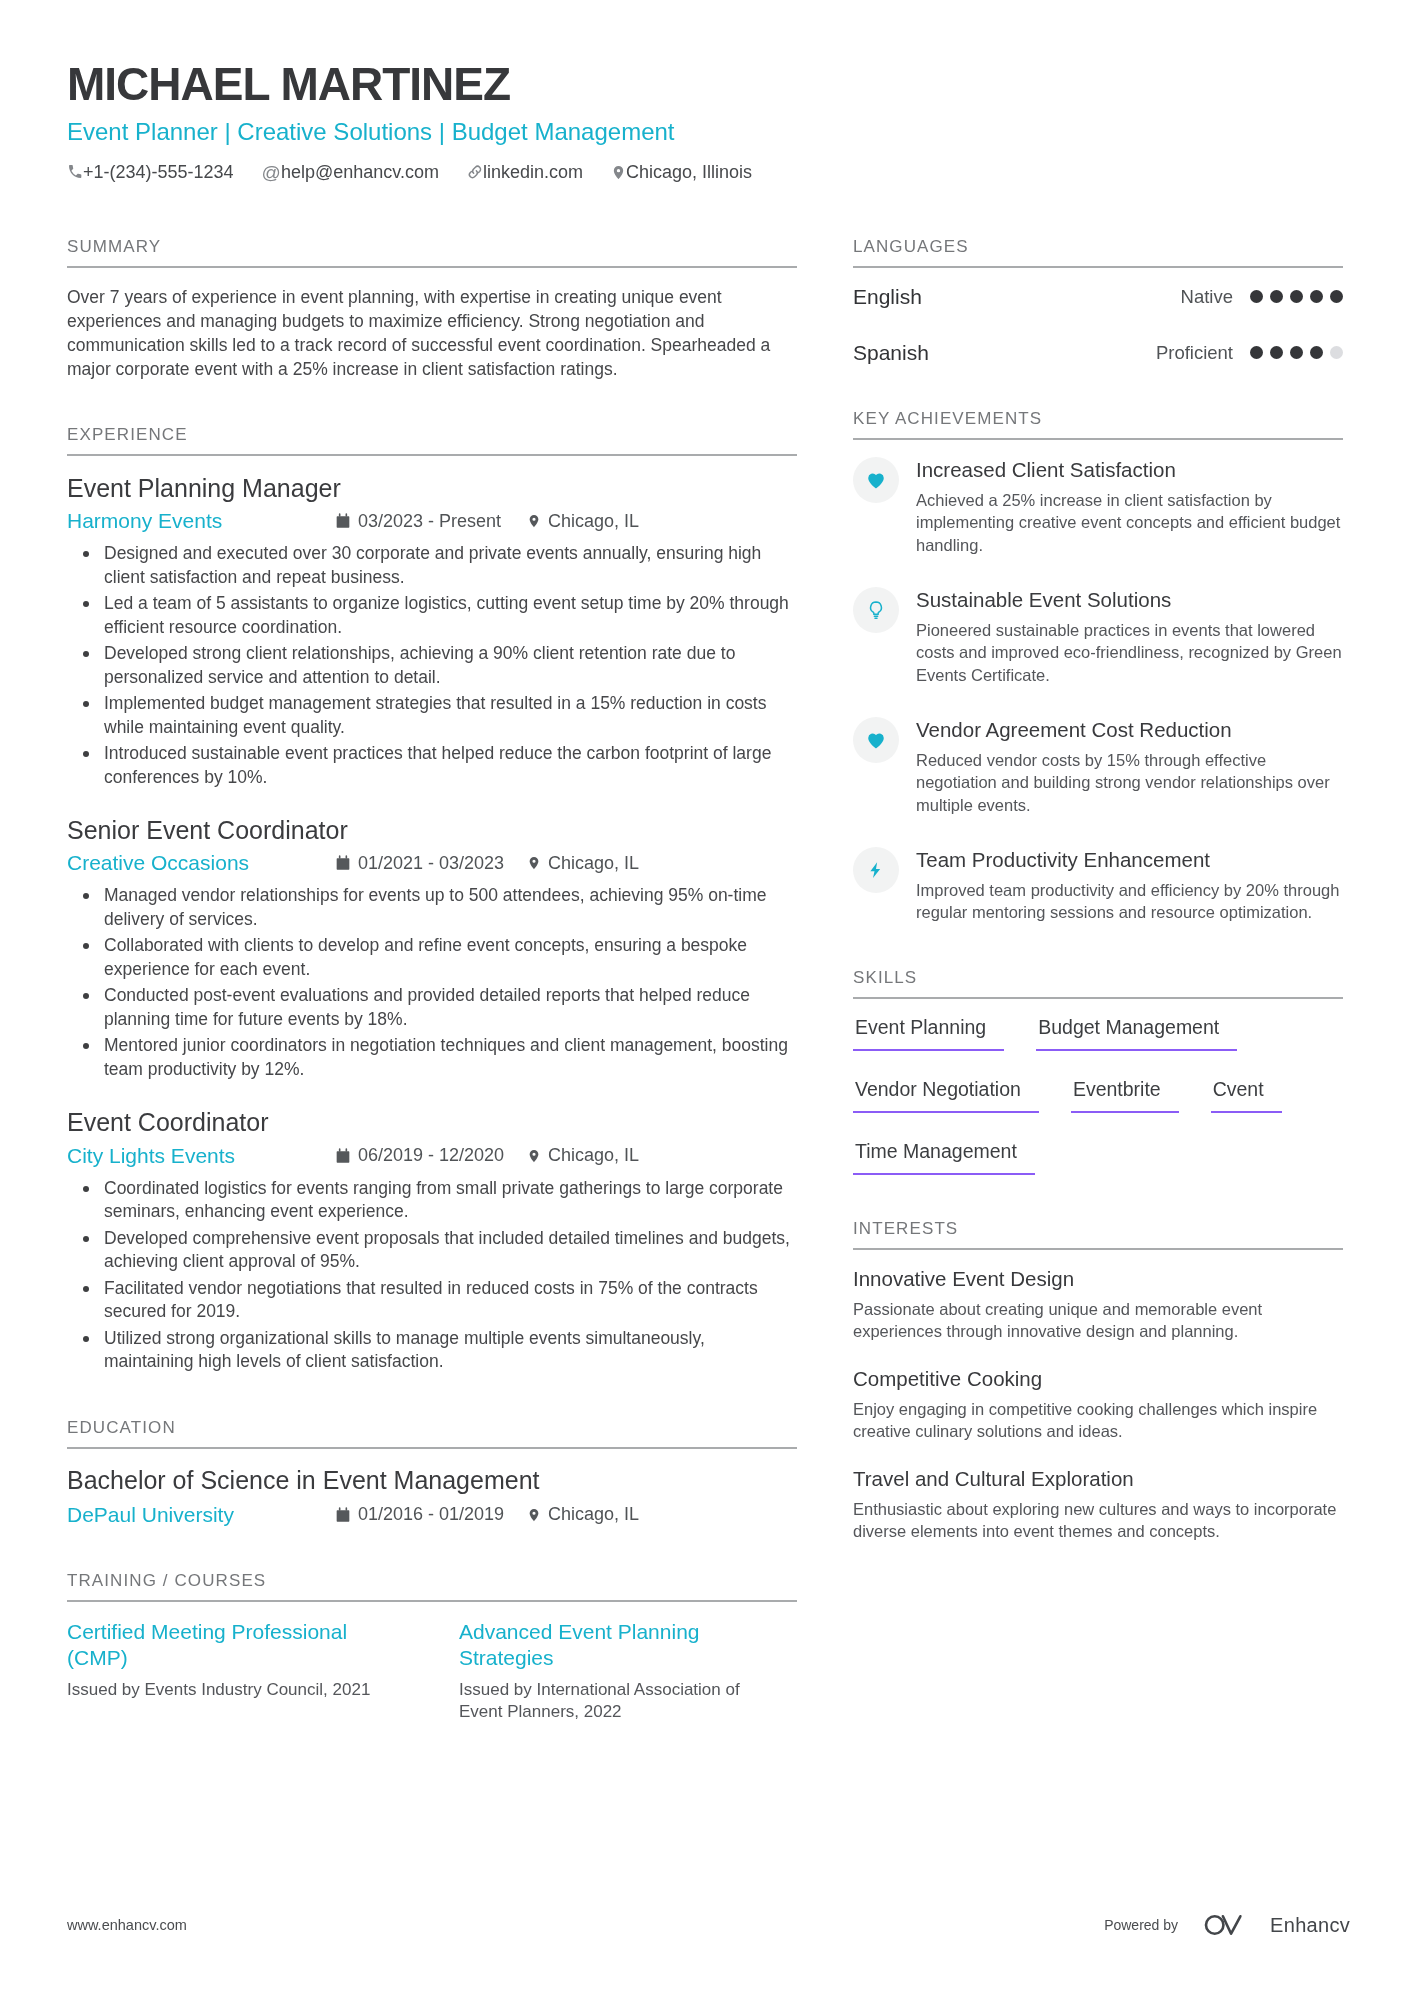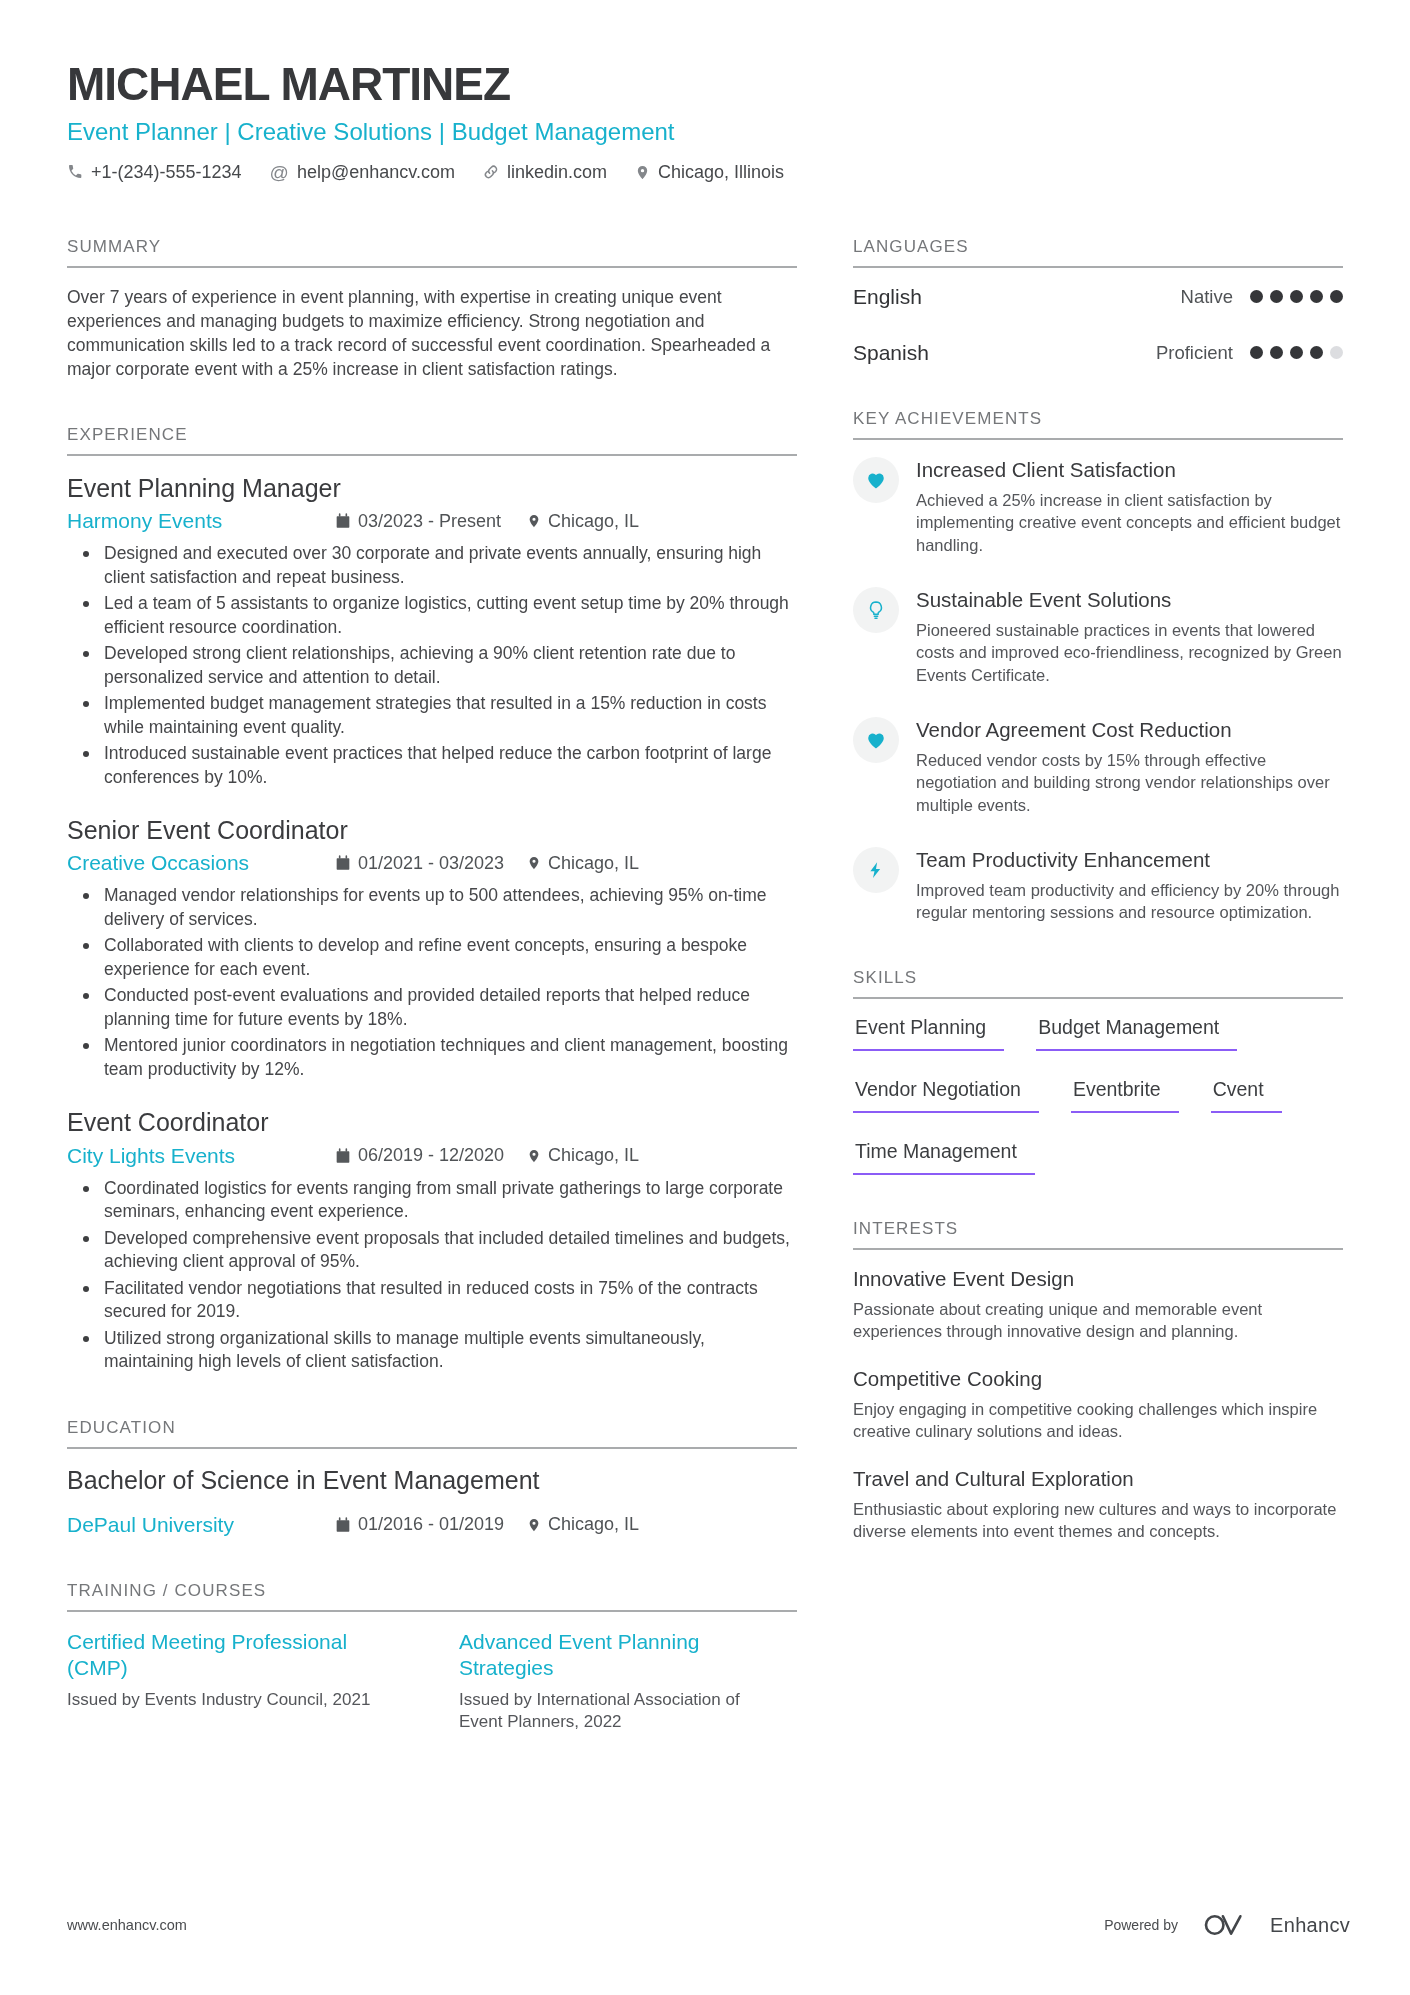--- a/index.html
+++ b/index.html
@@ -19,21 +19,21 @@
     font-size:46px;font-weight:bold;color:#37383b;
     letter-spacing:-1px;line-height:1.15;
   }
   .headline{
     font-size:24px;color:#17b1cc;margin-top:6px;line-height:1.25;
   }
   .contact-row{
     display:flex;align-items:center;gap:28px;
     margin-top:15px;font-size:18px;color:#47494c;
   }
-  .contact-item{display:flex;align-items:center;gap:8px;justify-content:space-between;}
+  .contact-item{display:flex;align-items:center;gap:0;justify-content:space-between;}
   .cicon{display:flex;align-items:center;color:#84878b;}
   .cicon svg{display:block;}
   .at-glyph{font-size:19px;color:#84878b;line-height:1;}
   
   .columns{display:flex;gap:56px;margin-top:54px;}
   .col-left{width:730px;flex:none;}
   .col-right{flex:1;min-width:0;}
   .section{margin-bottom:44px;}
   .sec-head{
     font-size:17px;color:#75777a;letter-spacing:1.1px;
@@ -52,21 +52,21 @@
   ul.bullets{margin:0;padding:0;list-style:none;}
   ul.bullets li{
     position:relative;padding-left:37px;margin-bottom:3px;
     font-size:17.5px;line-height:23.5px;color:#46474a;
   }
   ul.bullets li::before{
     content:'';position:absolute;left:16px;top:9px;
     width:6px;height:6px;border-radius:50%;background:#3e3f41;
   }
   
-  .degree{font-size:25px;color:#3a3b3e;margin-bottom:18px;}
+  .degree{font-size:25px;color:#3a3b3e;margin-bottom:8px;}
   .courses{display:flex;gap:64px;}
   .course{width:328px;flex:none;}
   .course-title{font-size:21px;color:#17b1cc;line-height:26px;margin-bottom:8px;}
   .course-issuer{font-size:17px;line-height:22px;color:#54565a;}
   
   .lang-row{display:flex;align-items:center;margin-bottom:32px;}
   .lang-name{font-size:21px;color:#323336;}
   .lang-level{margin-left:auto;font-size:18.5px;color:#505356;margin-right:17px;}
   .dots{display:flex;gap:7px;align-items:center;}
   .dot{width:13px;height:13px;border-radius:50%;display:inline-block;}

